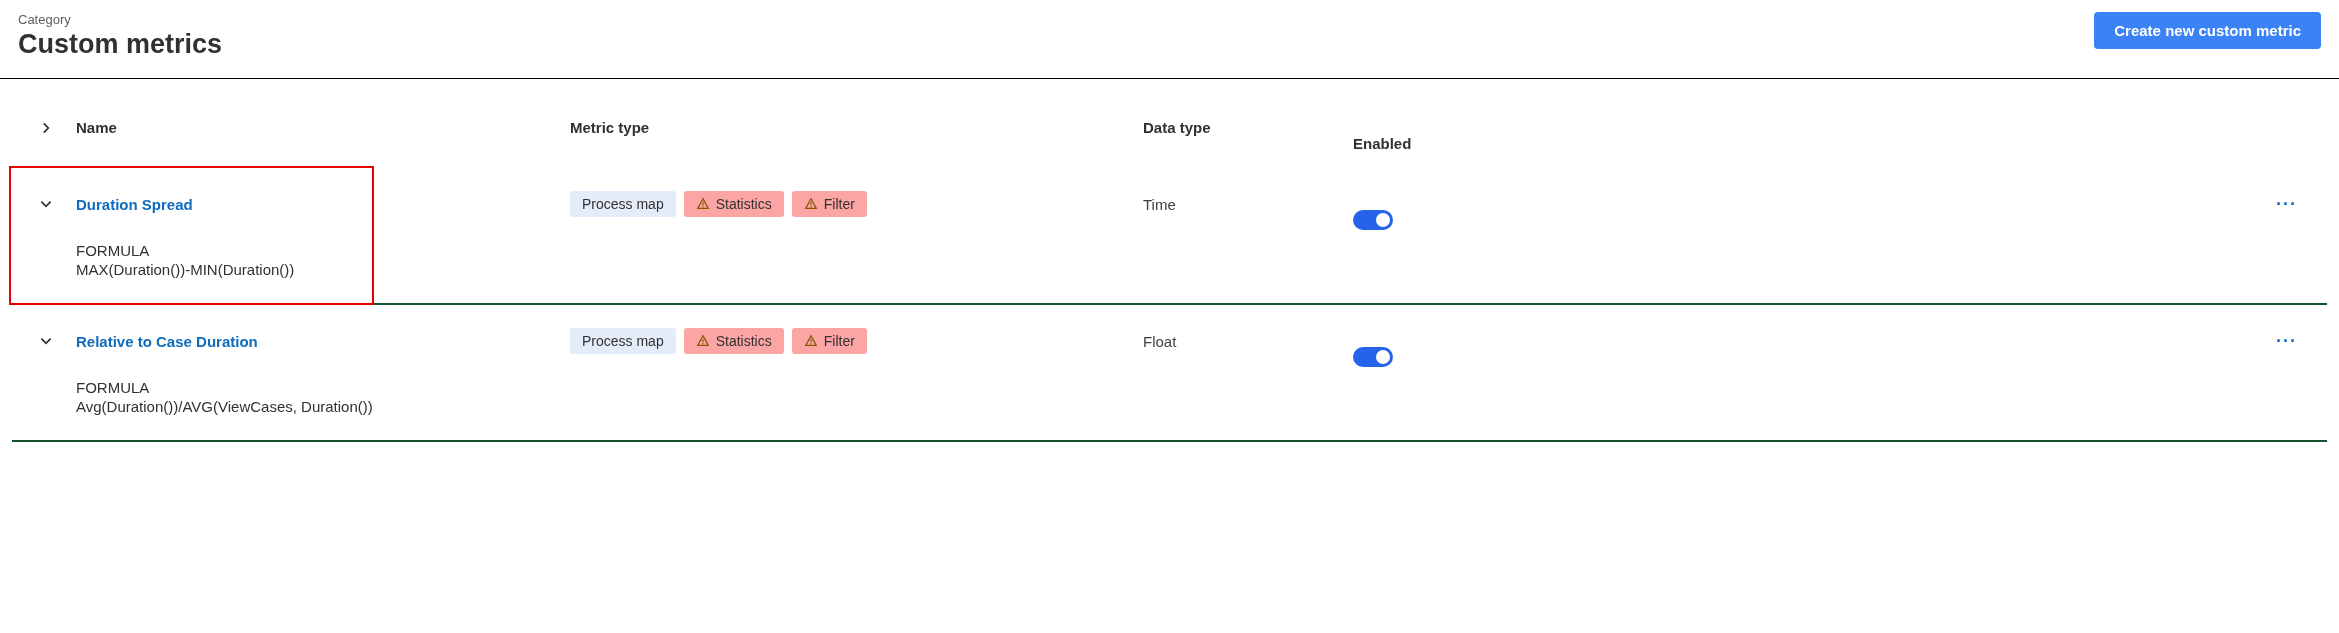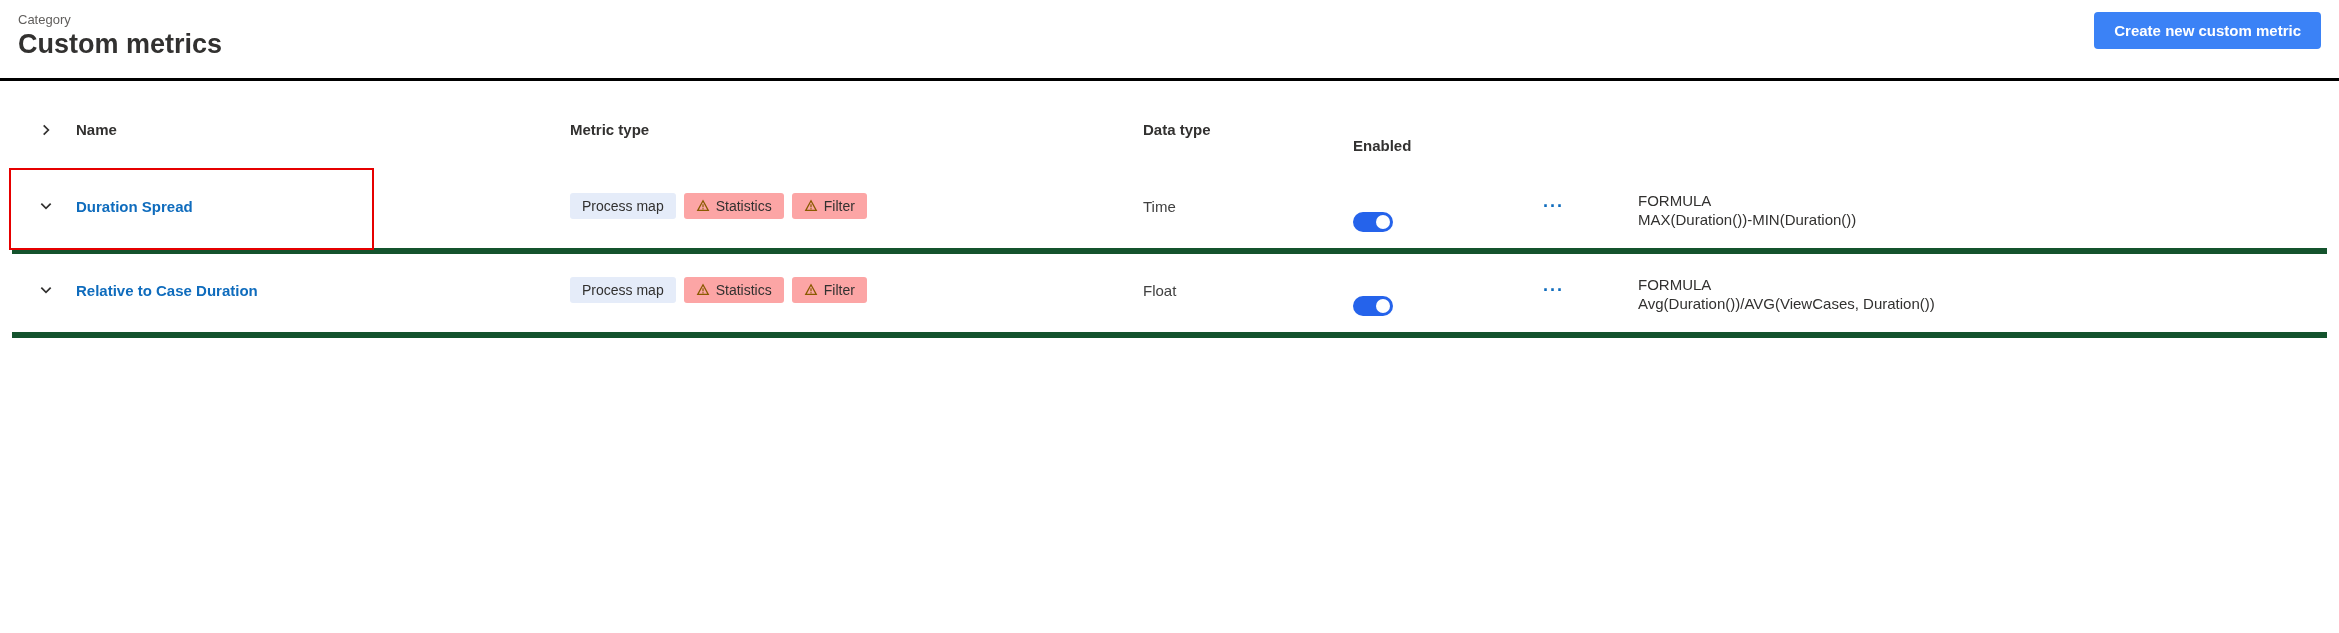--- a/index.html
+++ b/index.html
@@ -11,21 +11,21 @@
       font-family: "Segoe UI", -apple-system, BlinkMacSystemFont, sans-serif;
       background: #fff;
       color: #323130;
       font-size: 14px;
     }
     .header {
       display: flex;
       justify-content: space-between;
       align-items: flex-start;
       padding: 12px 18px 18px 18px;
-      border-bottom: 3px solid #000000;
+      border-bottom: 1px solid #000000;
     }
     .header-left {
       display: flex;
       flex-direction: column;
       gap: 2px;
     }
     .category-label {
       font-size: 13px;
       color: #605e5c;
     }
@@ -77,23 +77,23 @@
       margin-top: 32px;
     }
     .col-actions {
       flex: 1;
       display: flex;
       justify-content: flex-end;
       padding-right: 20px;
     }
     .row {
       display: flex;
-      flex-direction: row;
-      border-bottom: 6px solid #14532d;
-      padding: 10px 10px 16px 10px;
+      flex-direction: column;
+      border-bottom: 2px solid #14532d;
+      padding: 10px 10px 25px 10px;
     }
     .row-main {
       display: flex;
       align-items: center;
     }
     .chevron {
       cursor: pointer;
       color: #323130;
     }
     .chevron svg {

